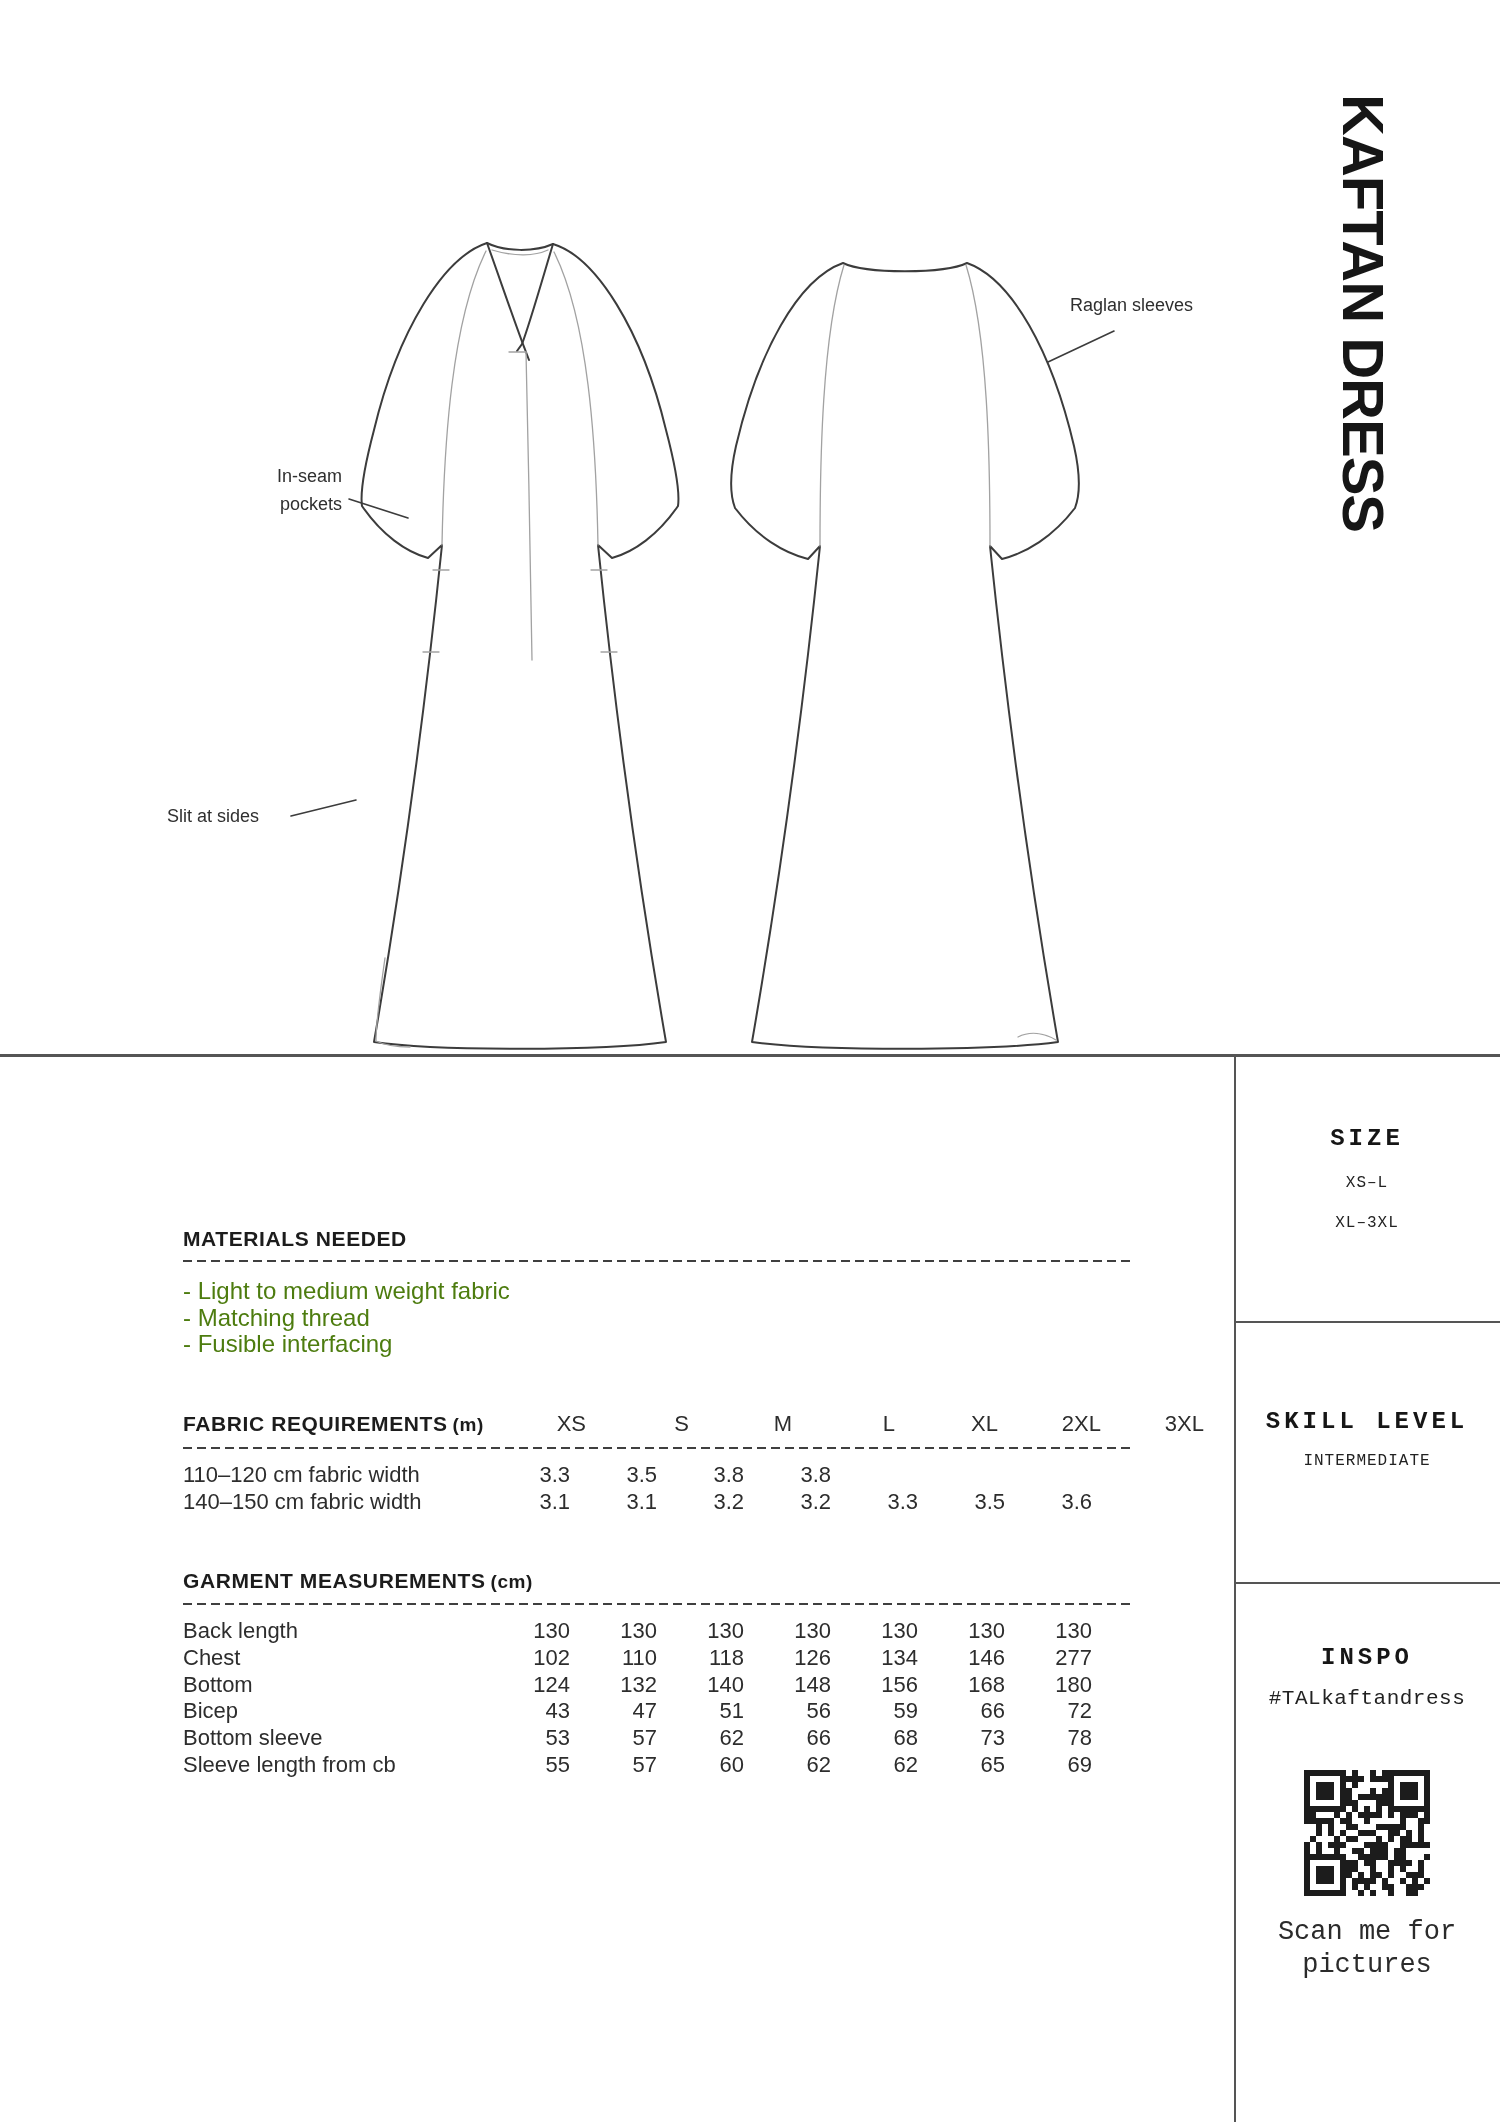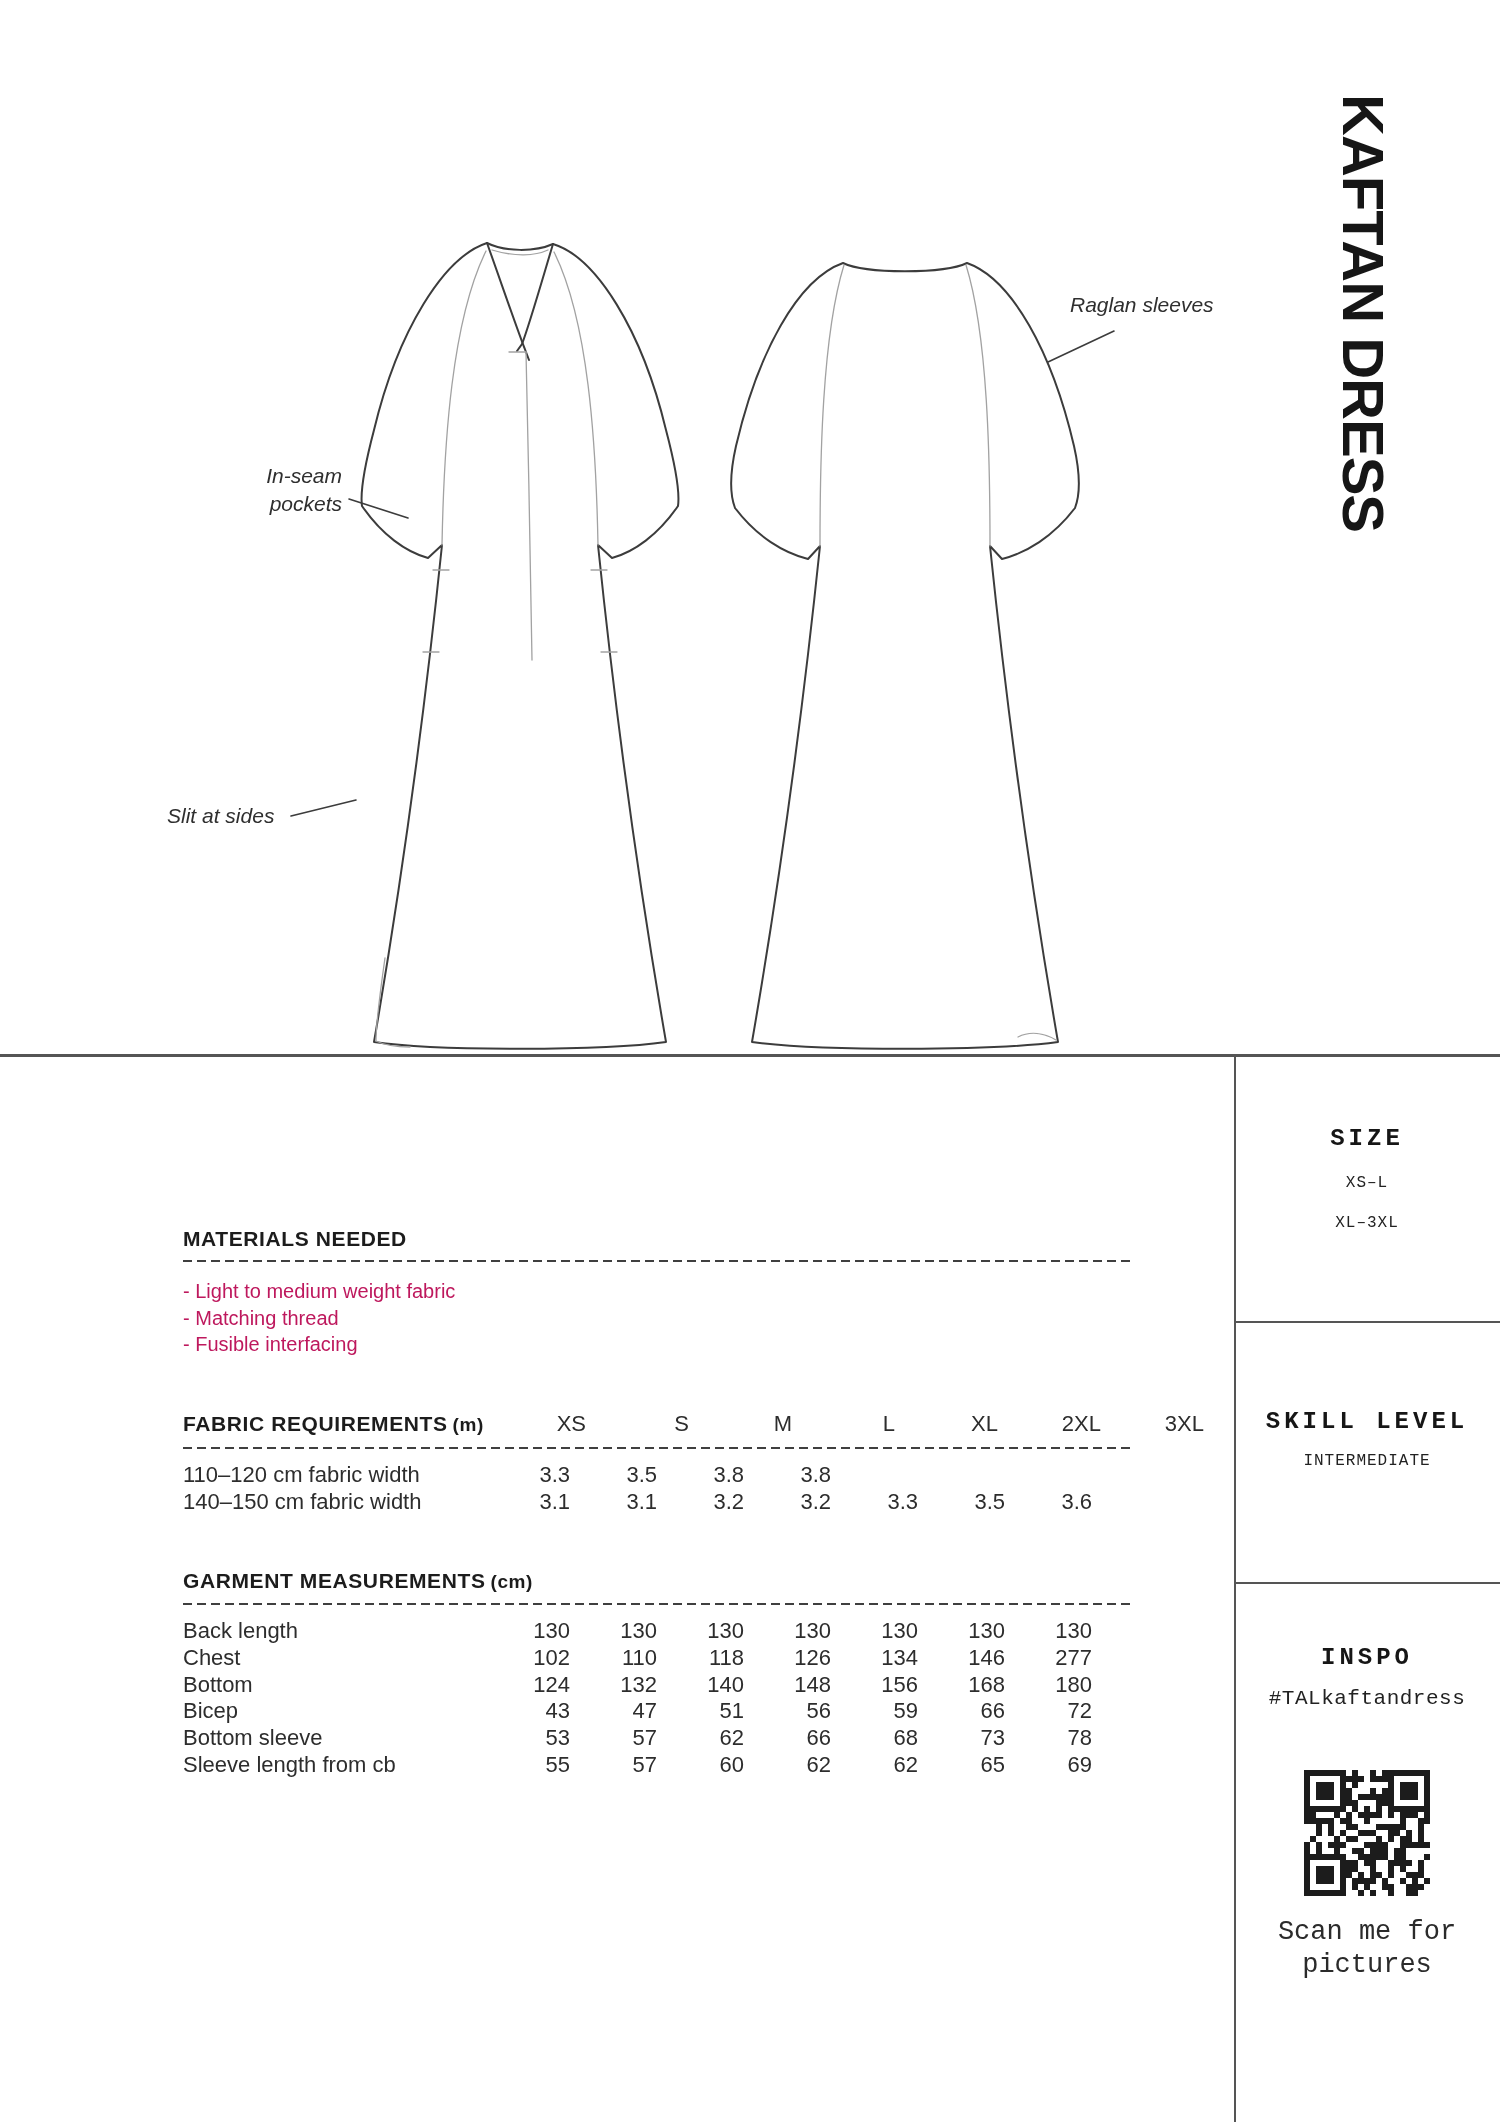--- a/index.html
+++ b/index.html
@@ -12,40 +12,40 @@
   .abs{position:absolute;}
 
   
   .vert-title{
     writing-mode:vertical-rl;
     font-size:58px;font-weight:bold;letter-spacing:-1px;color:#161616;
     left:1330px;top:94px;white-space:nowrap;
   }
 
   
-  .diag-label{font-size:21px;color:#2f2f2f;line-height:28px;font-style:italic;}
+  .diag-label{font-size:18px;color:#2f2f2f;line-height:28px;}
 
   
   .rule-h{background:#555;height:3px;left:0;width:1500px;}
   .rule-v{background:#555;width:2px;}
   .rule-side{background:#555;height:2px;left:1236px;width:264px;}
 
   
   .dashed{
     height:2px;width:949px;left:183px;
     background:repeating-linear-gradient(90deg,#3f3f3f 0 9px,transparent 9px 14px);
   }
 
   .intro{left:183px;top:1110px;width:965px;font-size:24px;line-height:34px;color:#2b2b2b;}
   .intro .b{font-weight:bold;color:#191919;}
 
   .sec-heading{font-size:21px;font-weight:bold;letter-spacing:.6px;color:#1c1c1c;white-space:nowrap;}
   .sec-heading .unit{font-size:19px;margin-left:5px;}
 
-  .mat-list{left:183px;top:1278px;font-size:20px;line-height:26.5px;color:#be185d;}
+  .mat-list{left:183px;top:1278px;font-size:24px;line-height:26.5px;color:#4d7c0f;}
 
   .tbl{display:grid;grid-template-columns:300px repeat(7,87px);left:183px;width:909px;}
   .tbl .lab{text-align:left;}
   .tbl .num{text-align:right;}
   .tbl-hdr{font-size:22px;color:#2d2d2d;line-height:26px;gap:16px;}
   .tbl-rows{font-size:22px;color:#2d2d2d;}
   .fab-rows{line-height:27px;}
   .gar-rows{line-height:26.8px;}
 
   

